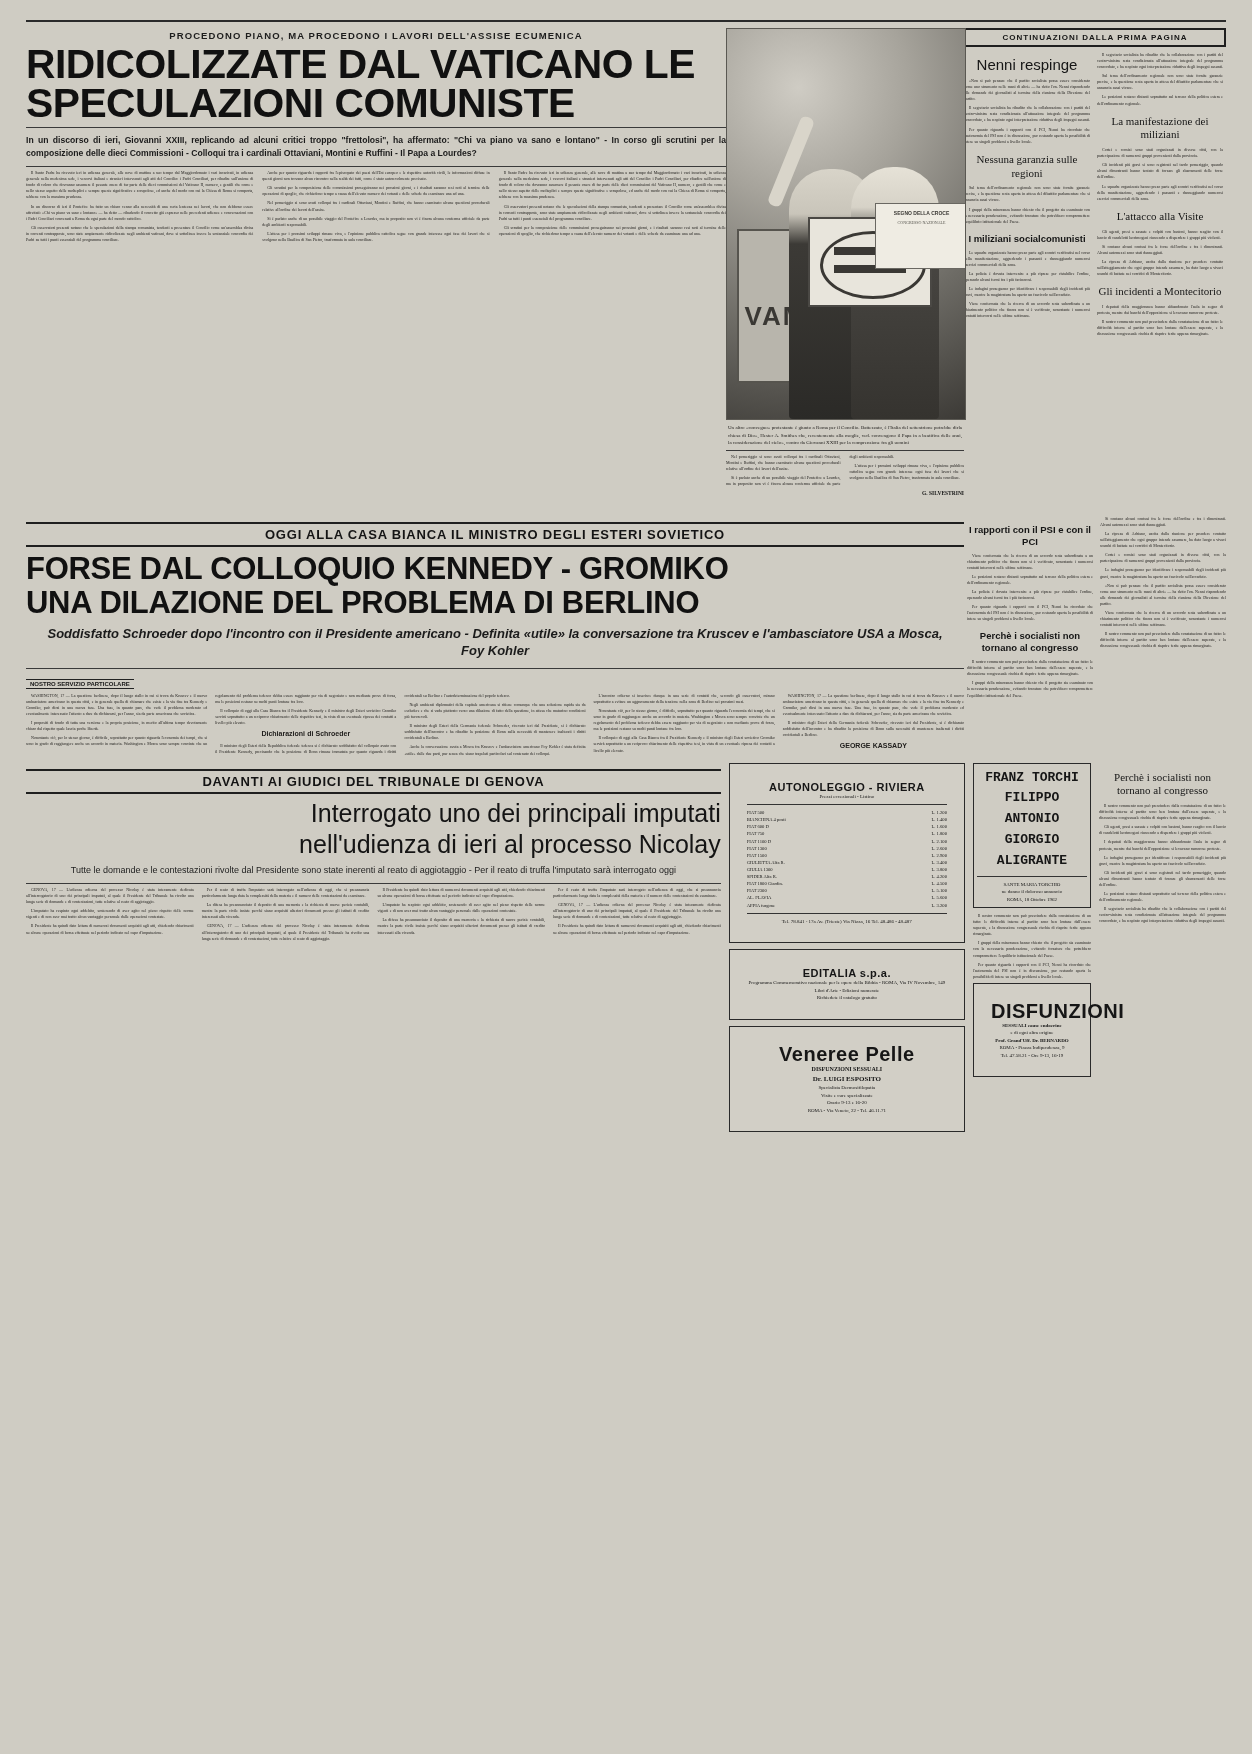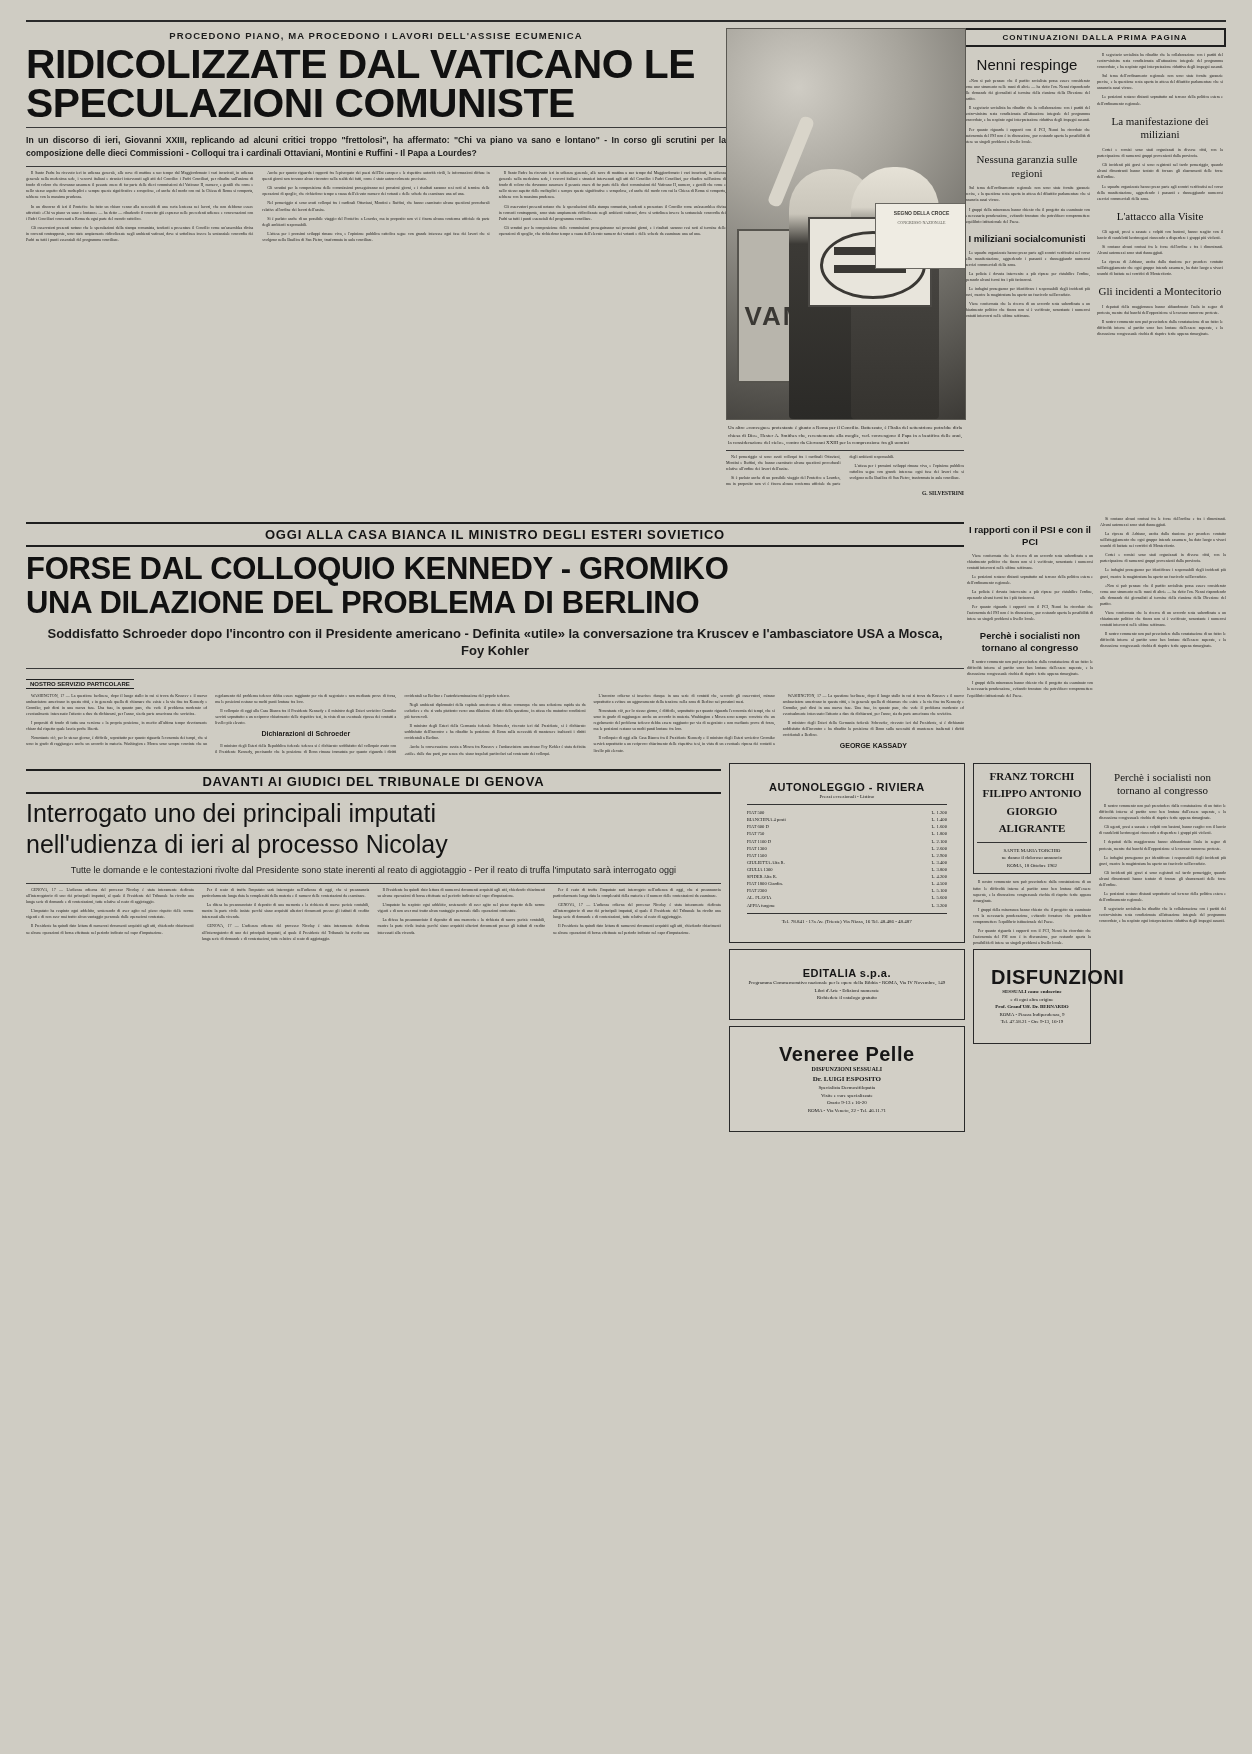--- a/index.html
+++ b/index.html
@@ -106,31 +106,31 @@
     border-top:2px solid #1f1f1f;border-bottom:2px solid #1f1f1f;
     text-align:center;font-family:"Liberation Sans", sans-serif;font-weight:bold;
     font-size:13px;letter-spacing:.8px;padding:3px 0;margin:6px 0 6px 0;color:#141414;
   }
   .headline-2{
     font-family:"Liberation Sans", sans-serif;font-weight:bold;
     font-size:31px;line-height:1.02;text-align:left;margin:2px 0;color:#111;
     letter-spacing:-0.3px;
   }
   .deck{
-    font-family:"Liberation Sans", sans-serif;font-weight:bold;
+    font-family:"Liberation Sans", sans-serif;font-style:italic;font-weight:bold;
     font-size:13px;text-align:center;line-height:1.3;margin:8px 12px 8px 12px;color:#1b1b1b;
   }
   .servizio{
     font-size:6px;font-family:"Liberation Sans",sans-serif;font-weight:bold;
     border-top:1px solid #222;border-bottom:1px solid #222;display:inline-block;
     padding:1px 4px;margin:0 0 4px 0;
   }
   .headline-3{
     font-family:"Liberation Sans", sans-serif;font-weight:normal;
-    font-size:25px;line-height:1.08;text-align:left;margin:4px 0;color:#141414;
+    font-size:25px;line-height:1.08;text-align:right;margin:4px 0;color:#141414;
   }
   .deck2{
     font-size:9px;text-align:center;font-family:"Liberation Sans",sans-serif;
     line-height:1.5;margin:6px 20px;color:#1e1e1e;
   }
 
   
   .rail-head{
     border:2px solid #1f1f1f;text-align:center;font-family:"Liberation Sans",sans-serif;
     font-weight:bold;font-size:8px;letter-spacing:1px;padding:3px 0;margin-bottom:5px;
@@ -159,21 +159,21 @@
   .ad-big{
     font-family:"Liberation Sans",sans-serif;font-weight:bold;text-align:center;
     font-size:20px;letter-spacing:.5px;line-height:1.05;
   }
   .ad-line{font-size:5px;text-align:center;line-height:1.5;}
   .pricelist{font-size:4.6px;line-height:1.55;}
   .pricelist div{display:flex;justify-content:space-between;}
   .namecard{
     border:1px solid #2a2a2a;padding:4px 3px;margin-bottom:5px;text-align:center;
   }
-  .namecard .nm{font-family:Liberation Serif, serif;font-weight:bold;font-size:11px;line-height:1.6;}
+  .namecard .nm{font-family:Liberation Mono, monospace;font-weight:bold;font-size:13px;line-height:1.6;}
   .namecard .rl{font-size:5px;line-height:1.5;}
   .boxrule{border-top:1px solid #333;margin:4px 0;}
 </style>
 </head>
 <body>
 
 <div class="page">
 
   <div class="rule"></div>
 

